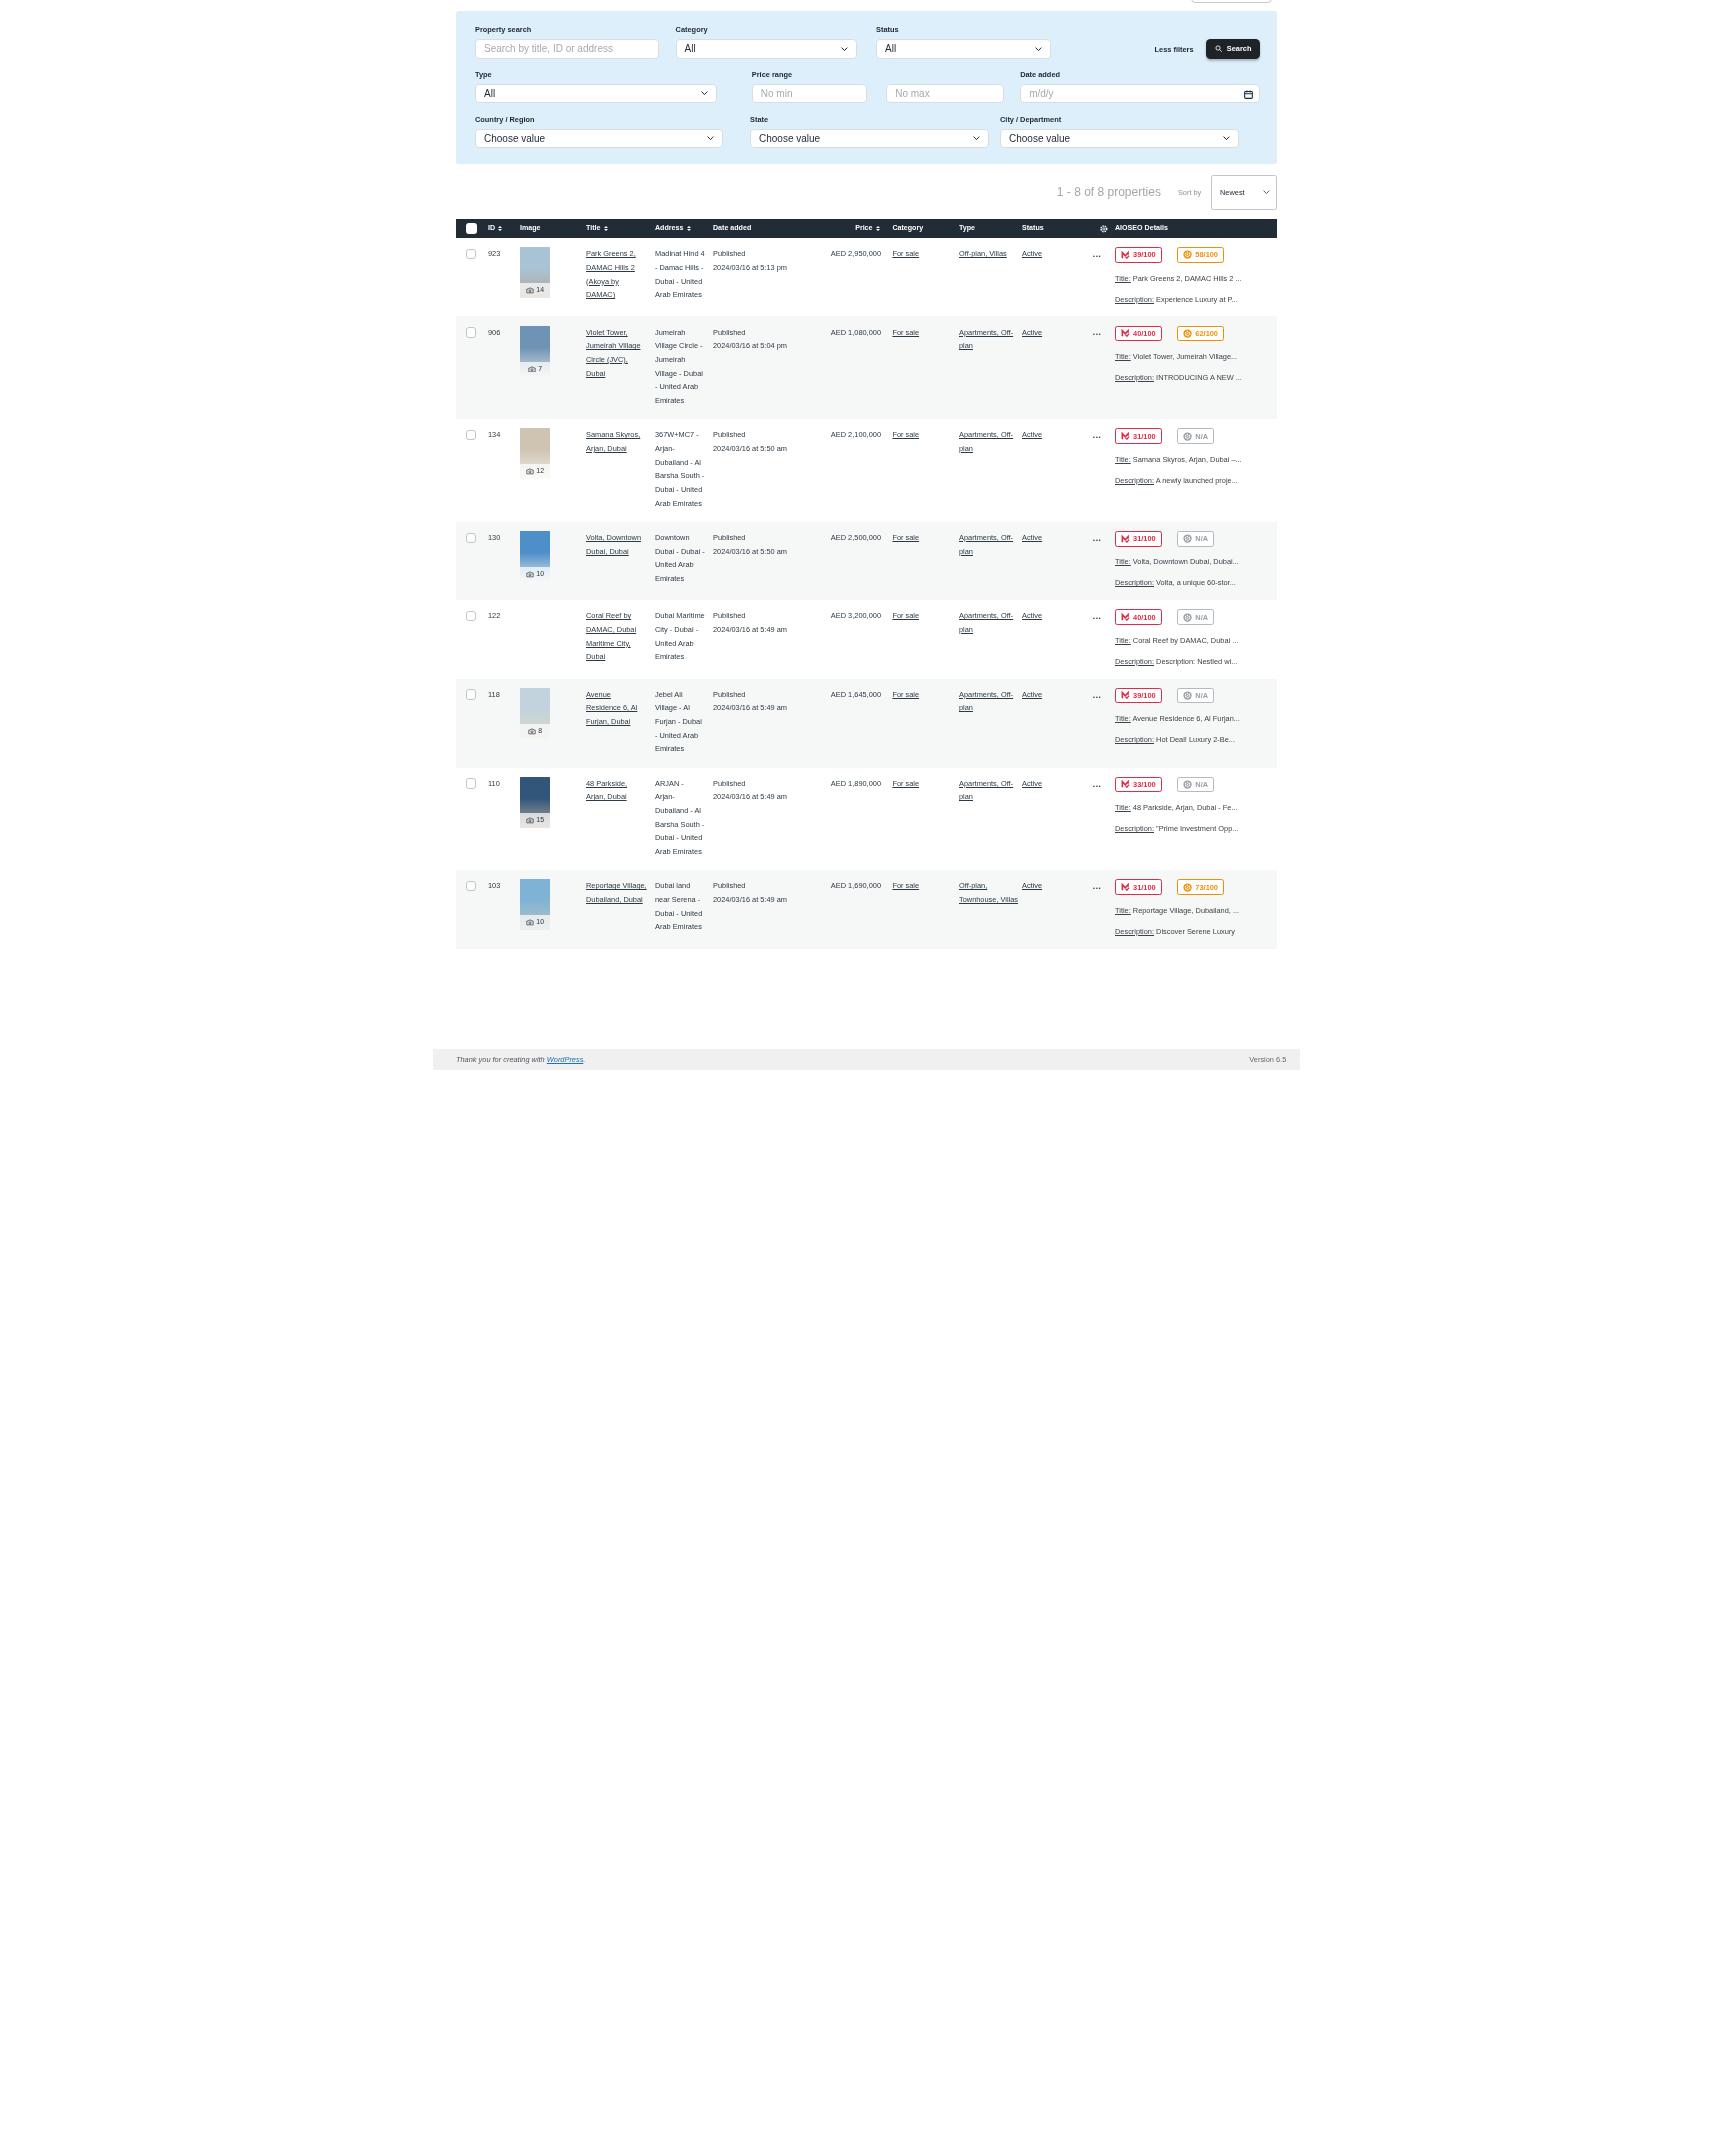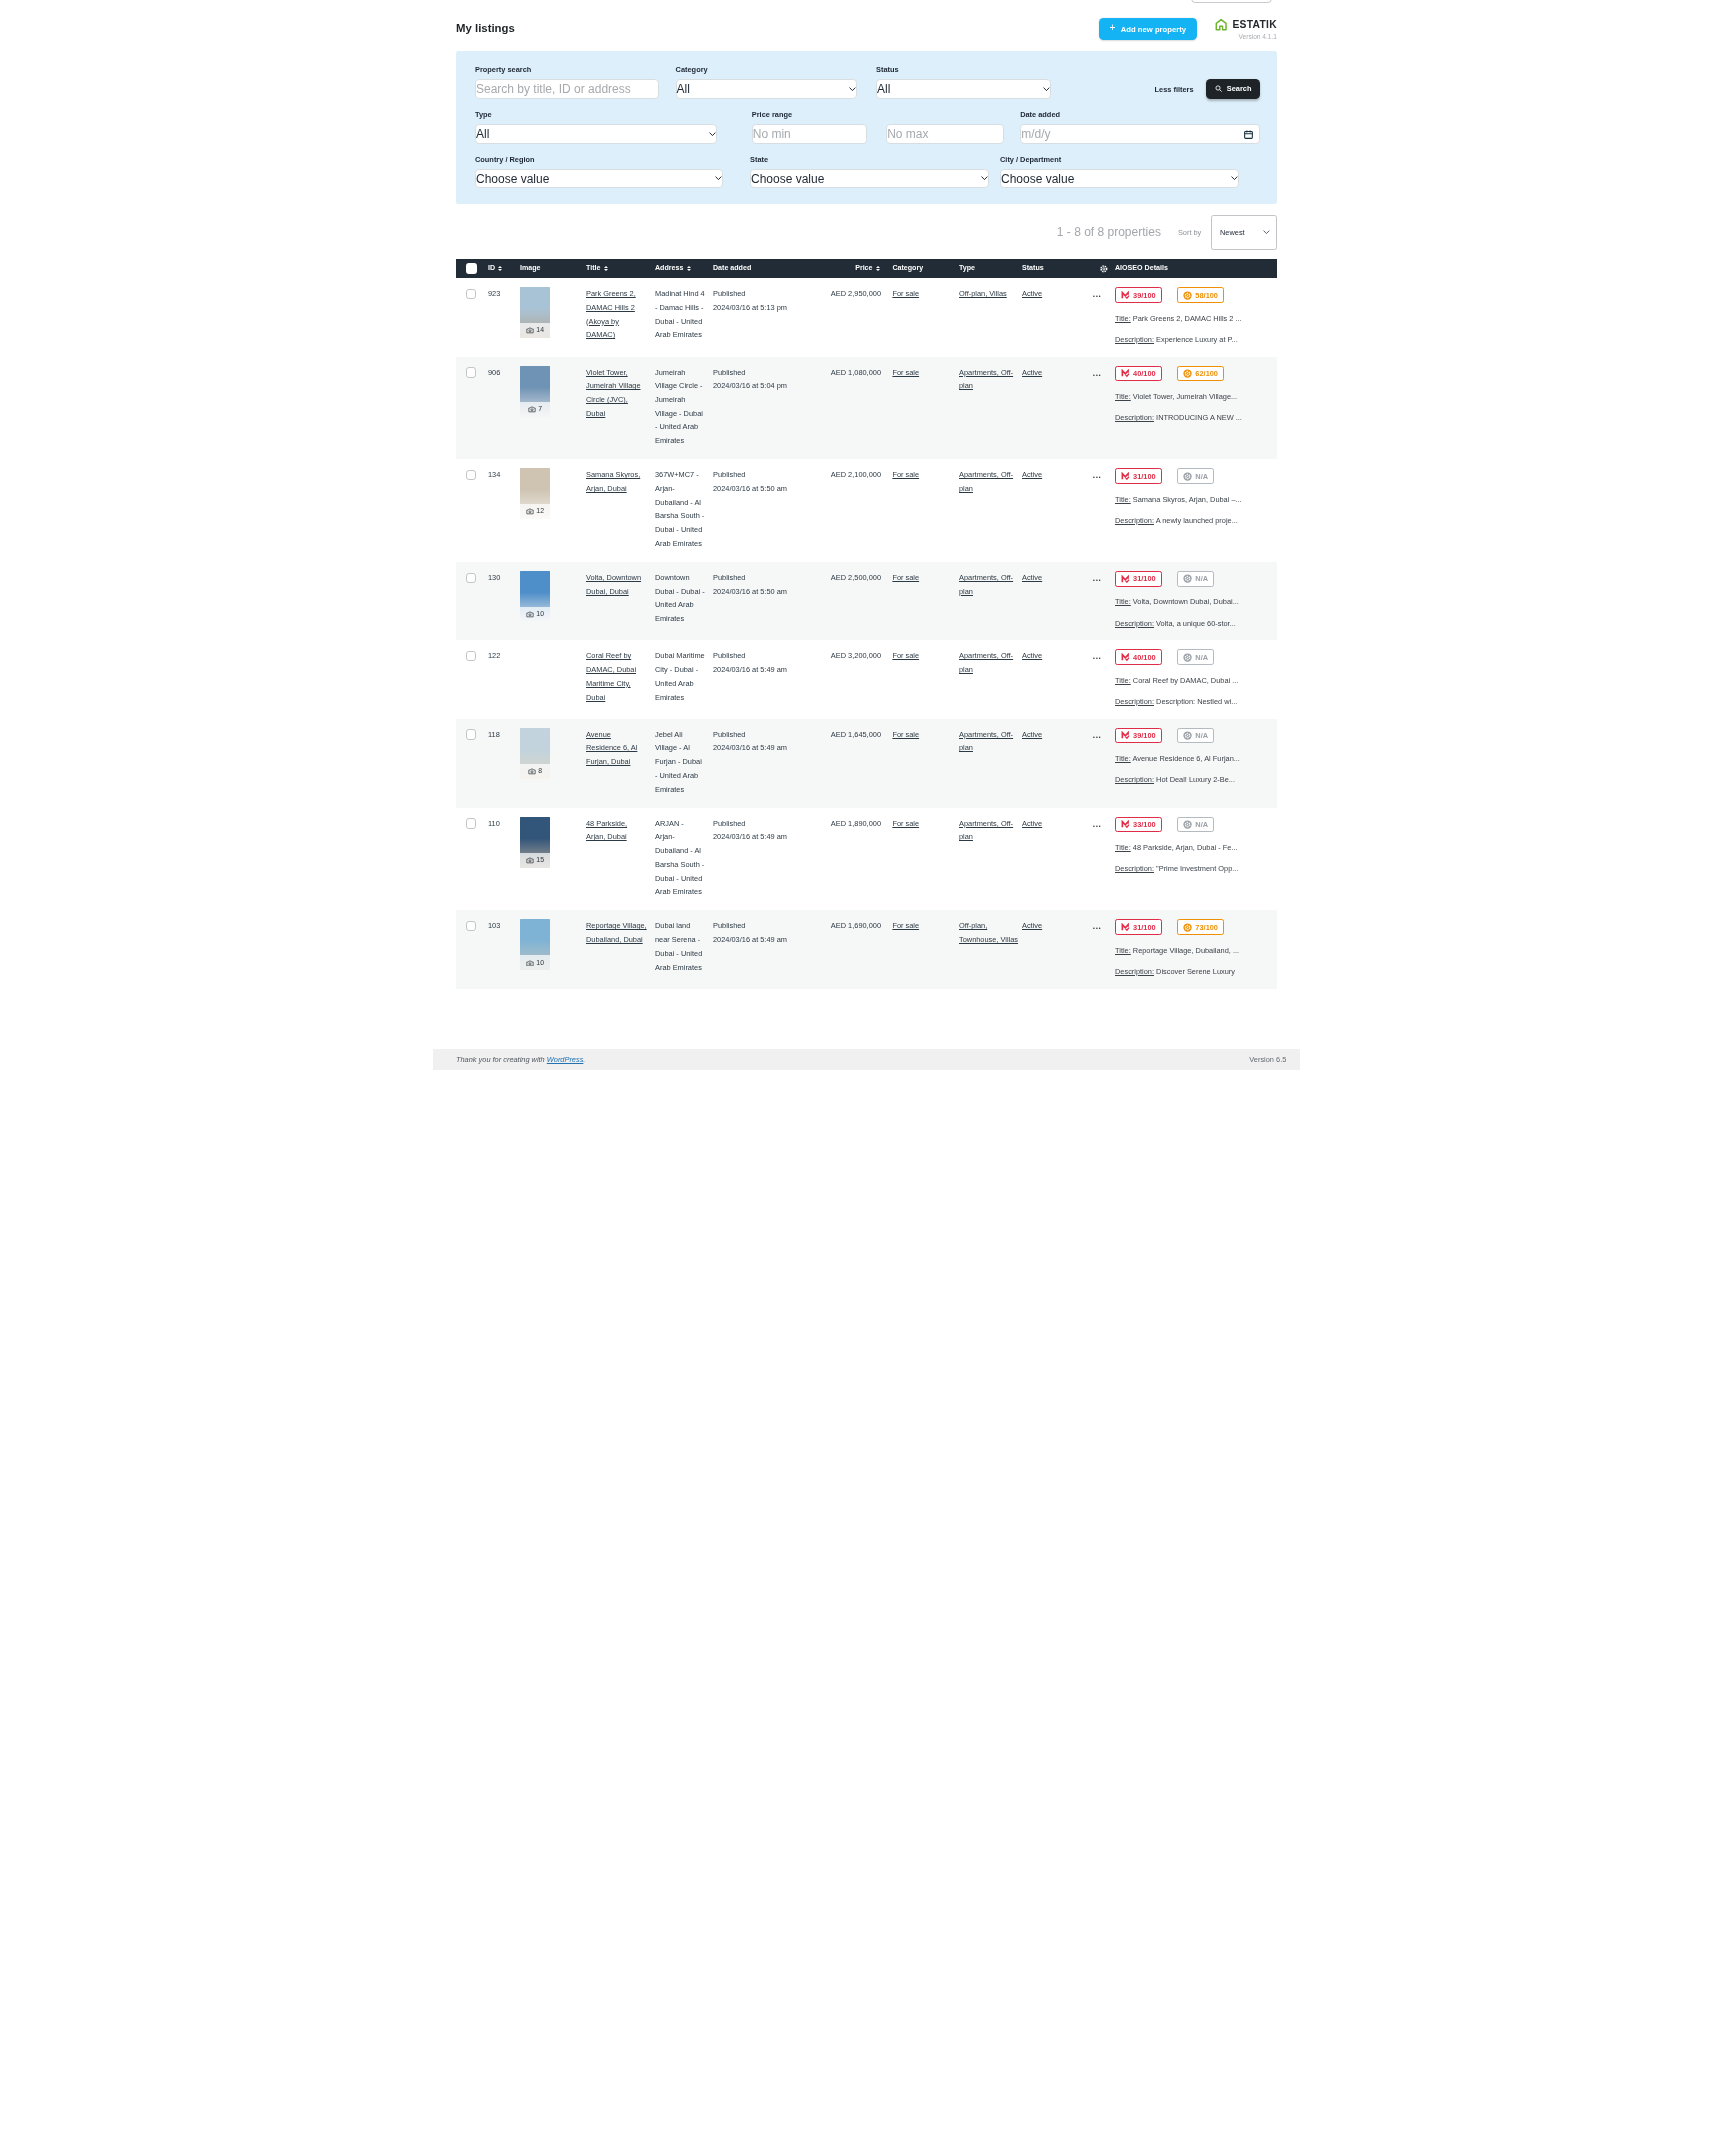--- a/index.html
+++ b/index.html
@@ -24,22 +24,22 @@
   .brand-row { display:flex; align-items:center; gap:4px; }
   .brand-name { font-size:10.3px; font-weight:800; letter-spacing:0.3px; color:#23282d; }
   .brand-version { font-size:6.6px; color:#a9adb2; margin-top:1.7px; }
 
   
   .filters { background:var(--panel_blue,#ddeffa); border-radius:2.3px; margin-top:11.4px; padding:13.7px 17px 16px 19px; }
   .f-row { display:flex; align-items:flex-end; }
   .f-row + .f-row { margin-top:11.4px; }
   .field { display:flex; flex-direction:column; }
   .f-label { font-size:7.4px; font-weight:600; color:#1d2733; margin-bottom:5.1px; }
-  .inp, .sel { height:19.4px; background:#fff; border:0.6px solid #d8dde1; border-radius:4.6px; font-size:12px;
-    color:#1e2833; padding:0 0; font-family:"Liberation Sans", sans-serif; }
+  .inp, .sel { height:19.4px; background:#fff; border:0.6px solid #d8dde1; border-radius:4.6px; font-size:10px;
+    color:#1e2833; padding:0 8px; font-family:"Liberation Sans", sans-serif; }
   .inp::placeholder { color:#a7aaad; }
   .sel { display:flex; align-items:center; justify-content:space-between; cursor:pointer; }
   .sel .chev { flex:none; margin-left:4.6px; }
   .date-wrap { position:relative; }
   .date-wrap .inp { width:100%; padding-right:22px; }
   .cal-ico { position:absolute; right:6.3px; top:4.6px; }
   .less-filters { font-size:7.4px; font-weight:600; color:#1d2733; cursor:pointer; margin:0 12.6px 4.6px 0; }
   .search-btn { display:flex; align-items:center; gap:4.6px; background:#1d2327; color:#fff; border:none; border-radius:4.6px;
     height:19.4px; padding:0 8.6px; font-size:7.4px; font-weight:700; cursor:pointer; margin-bottom:0;
     font-family:"Liberation Sans", sans-serif; box-shadow:0 1.1px 2.3px rgba(0,0,0,.25); }
@@ -106,38 +106,20 @@
   svg { display:block; }
 </style>
 </head>
 <body>
 
 <div class="canvas">
   <div class="top-artifact"></div>
 
   <div class="page">
 
-    <div class="hdr">
-      <h1 class="page-title">My listings</h1>
-      <div class="hdr-right">
-        <button class="add-btn">
-          <span class="plus">+</span>
-          <span>Add new property</span>
-        </button>
-        <div class="brand">
-          <div class="brand-row">
-            <svg width="14.3" height="13" viewBox="0 0 26 24">
-              <path d="M4 21.5 V10 L13 3 L22 10 V21.5 H15.6 V15.2 H10.4 V21.5 Z" fill="none" stroke="#6db52c" stroke-width="2.7" stroke-linejoin="round"></path>
-            </svg>
-            <span class="brand-name">ESTATIK</span>
-          </div>
-          <span class="brand-version">Version 4.1.1</span>
-        </div>
-      </div>
-    </div>
 
     <div class="filters">
       <div class="f-row">
         <div class="field w-search">
           <span class="f-label">Property search</span>
           <input class="inp" type="text" placeholder="Search by title, ID or address" style="">
         </div>
         <div class="field w-cat">
           <span class="f-label">Category</span>
           <div class="sel">

